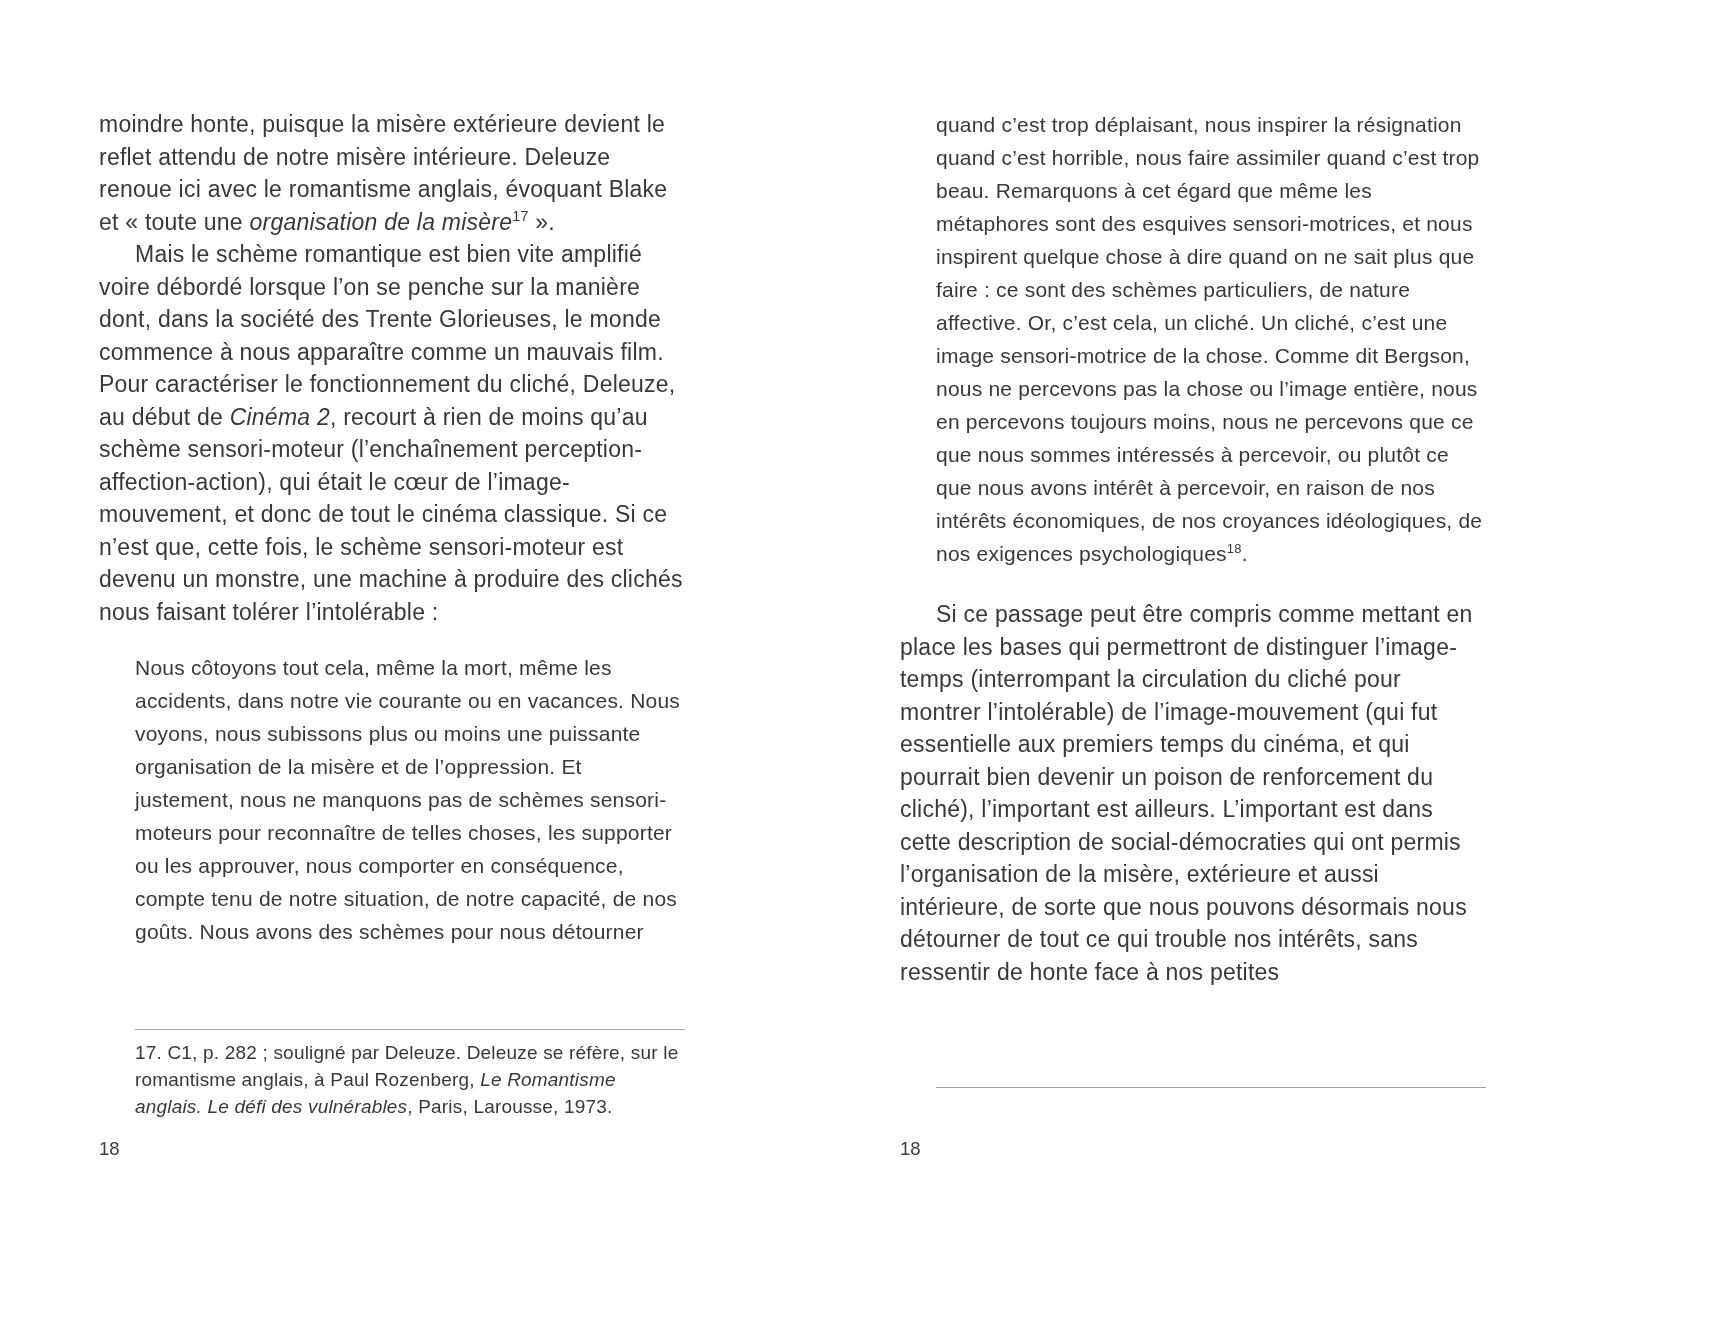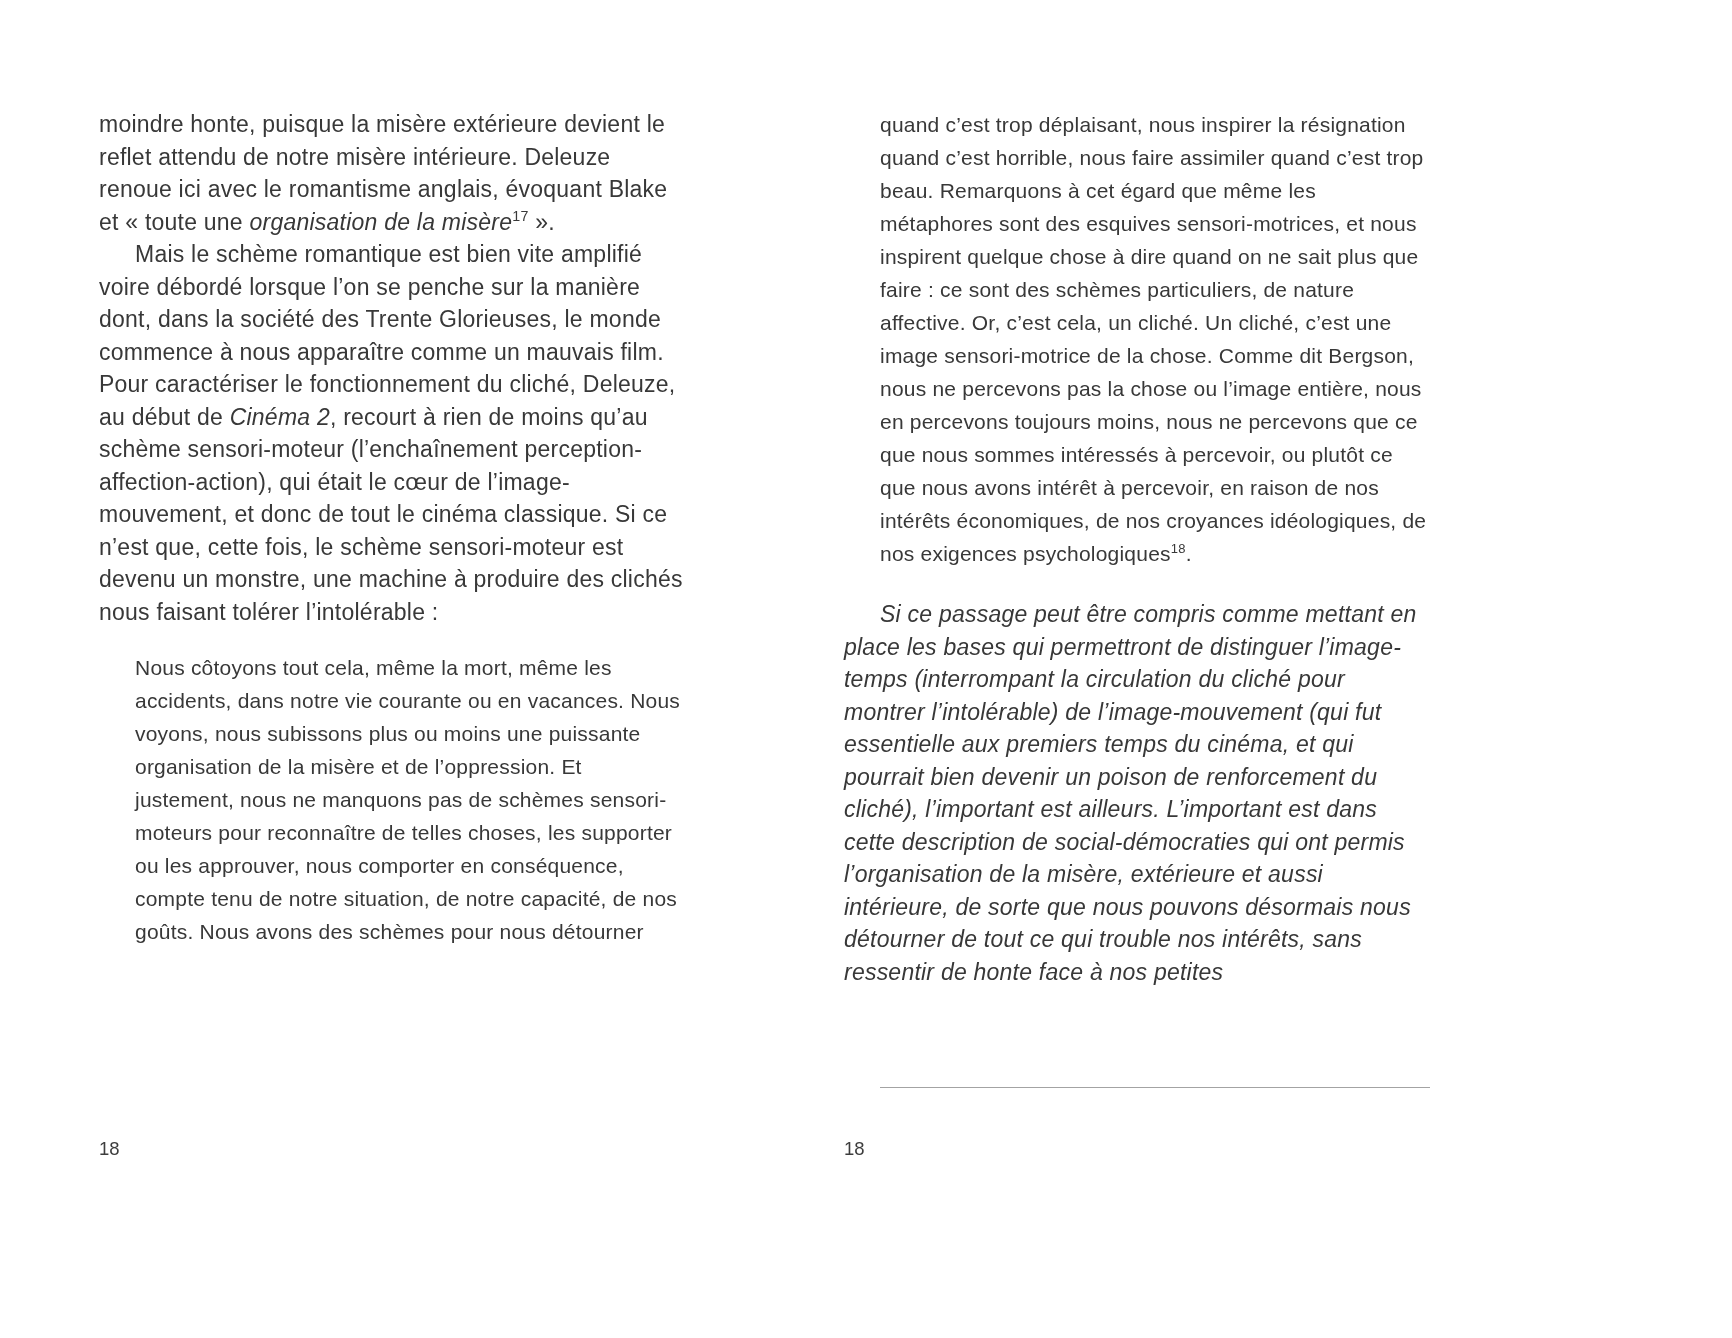--- a/index.html
+++ b/index.html
@@ -16,41 +16,41 @@
     background: #ffffff;
     overflow: hidden;
   }
   .page {
     position: absolute;
     top: 108px;
     width: 586px;
     height: 1170px;
   }
   .page-left  { left: 99px; }
-  .page-right { left: 844px; }
+  .page-right { left: 900px; }
 
   p.body-text {
     font-size: 23px;
     line-height: 32.5px;
     font-weight: 300;
     letter-spacing: 0.01em;
     text-align: left;
   }
   p.indent-first { text-indent: 36px; }
 
   .blockquote {
     margin-left: 36px;
     margin-top: 23px;
     font-size: 21px;
     line-height: 33px;
     font-weight: 300;
     letter-spacing: 0.01em;
   }
   .quote-continuation { margin-top: 0; }
-  .after-quote { margin-top: 28px; font-style: italic; }
+  .after-quote { margin-top: 28px; }
 
   .it { font-style: italic; }
   sup.fn-ref {
     font-size: 0.62em;
     vertical-align: super;
     line-height: 0;
   }
 
   .footnote-block {
     position: absolute;
@@ -87,20 +87,24 @@
 <div class="spread">
 
   <main class="page page-left">
 
     <p class="body-text"><span>moindre honte, puisque la misère extérieure devient le reflet attendu de notre misère intérieure. Deleuze renoue ici avec le romantisme anglais, évoquant Blake et « toute une </span><span class="it">organisation de la misère</span><sup class="fn-ref">17</sup><span> ».</span></p>
 
     <p class="body-text indent-first"><span>Mais le schème romantique est bien vite amplifié voire débordé lorsque l’on se penche sur la manière dont, dans la société des Trente Glorieuses, le monde commence à nous apparaître comme un mauvais film. Pour caractériser le fonctionnement du cliché, Deleuze, au début de </span><span class="it">Cinéma 2</span><span>, recourt à rien de moins qu’au schème sensori-moteur (l’enchaînement perception-affection-action), qui était le cœur de l’image-mouvement, et donc de tout le cinéma classique. Si ce n’est que, cette fois, le schème sensori-moteur est devenu un monstre, une machine à produire des clichés nous faisant tolérer l’intolérable :</span></p>
 
     <div class="blockquote"><span>Nous côtoyons tout cela, même la mort, même les accidents, dans notre vie courante ou en vacances. Nous voyons, nous subissons plus ou moins une puissante organisation de la misère et de l’oppression. Et justement, nous ne manquons pas de schèmes sensori-moteurs pour reconnaître de telles choses, les supporter ou les approuver, nous comporter en conséquence, compte tenu de notre situation, de notre capacité, de nos goûts. Nous avons des schèmes pour nous détourner</span></div>
 
+    <div class="footnote-block footnote-block-left">
+      <hr class="footnote-rule">
+      <p class="footnote-text"><span>17. C1, p. 282 ; souligné par Deleuze. Deleuze se réfère, sur le romantisme anglais, à Paul Rozenberg, </span><span class="it">Le Romantisme anglais. Le défi des vulnérables</span><span>, Paris, Larousse, 1973.</span></p>
+    </div>
 
     <div class="page-number">18</div>
 
   </main>
 
   <main class="page page-right">
 
     <div class="blockquote quote-continuation"><span>quand c’est trop déplaisant, nous inspirer la résignation quand c’est horrible, nous faire assimiler quand c’est trop beau. Remarquons à cet égard que même les métaphores sont des esquives sensori-motrices, et nous inspirent quelque chose à dire quand on ne sait plus que faire : ce sont des schèmes particuliers, de nature affective. Or, c’est cela, un cliché. Un cliché, c’est une image sensori-motrice de la chose. Comme dit Bergson, nous ne percevons pas la chose ou l’image entière, nous en percevons toujours moins, nous ne percevons que ce que nous sommes intéressés à percevoir, ou plutôt ce que nous avons intérêt à percevoir, en raison de nos intérêts économiques, de nos croyances idéologiques, de nos exigences psychologiques</span><sup class="fn-ref">18</sup><span>.</span></div>
 
     <p class="body-text indent-first after-quote"><span>Si ce passage peut être compris comme mettant en place les bases qui permettront de distinguer l’image-temps (interrompant la circulation du cliché pour montrer l’intolérable) de l’image-mouvement (qui fut essentielle aux premiers temps du cinéma, et qui pourrait bien devenir un poison de renforcement du cliché), l’important est ailleurs. L’important est dans cette description de social-démocraties qui ont permis l’organisation de la misère, extérieure et aussi intérieure, de sorte que nous pouvons désormais nous détourner de tout ce qui trouble nos intérêts, sans ressentir de honte face à nos petites</span></p>

